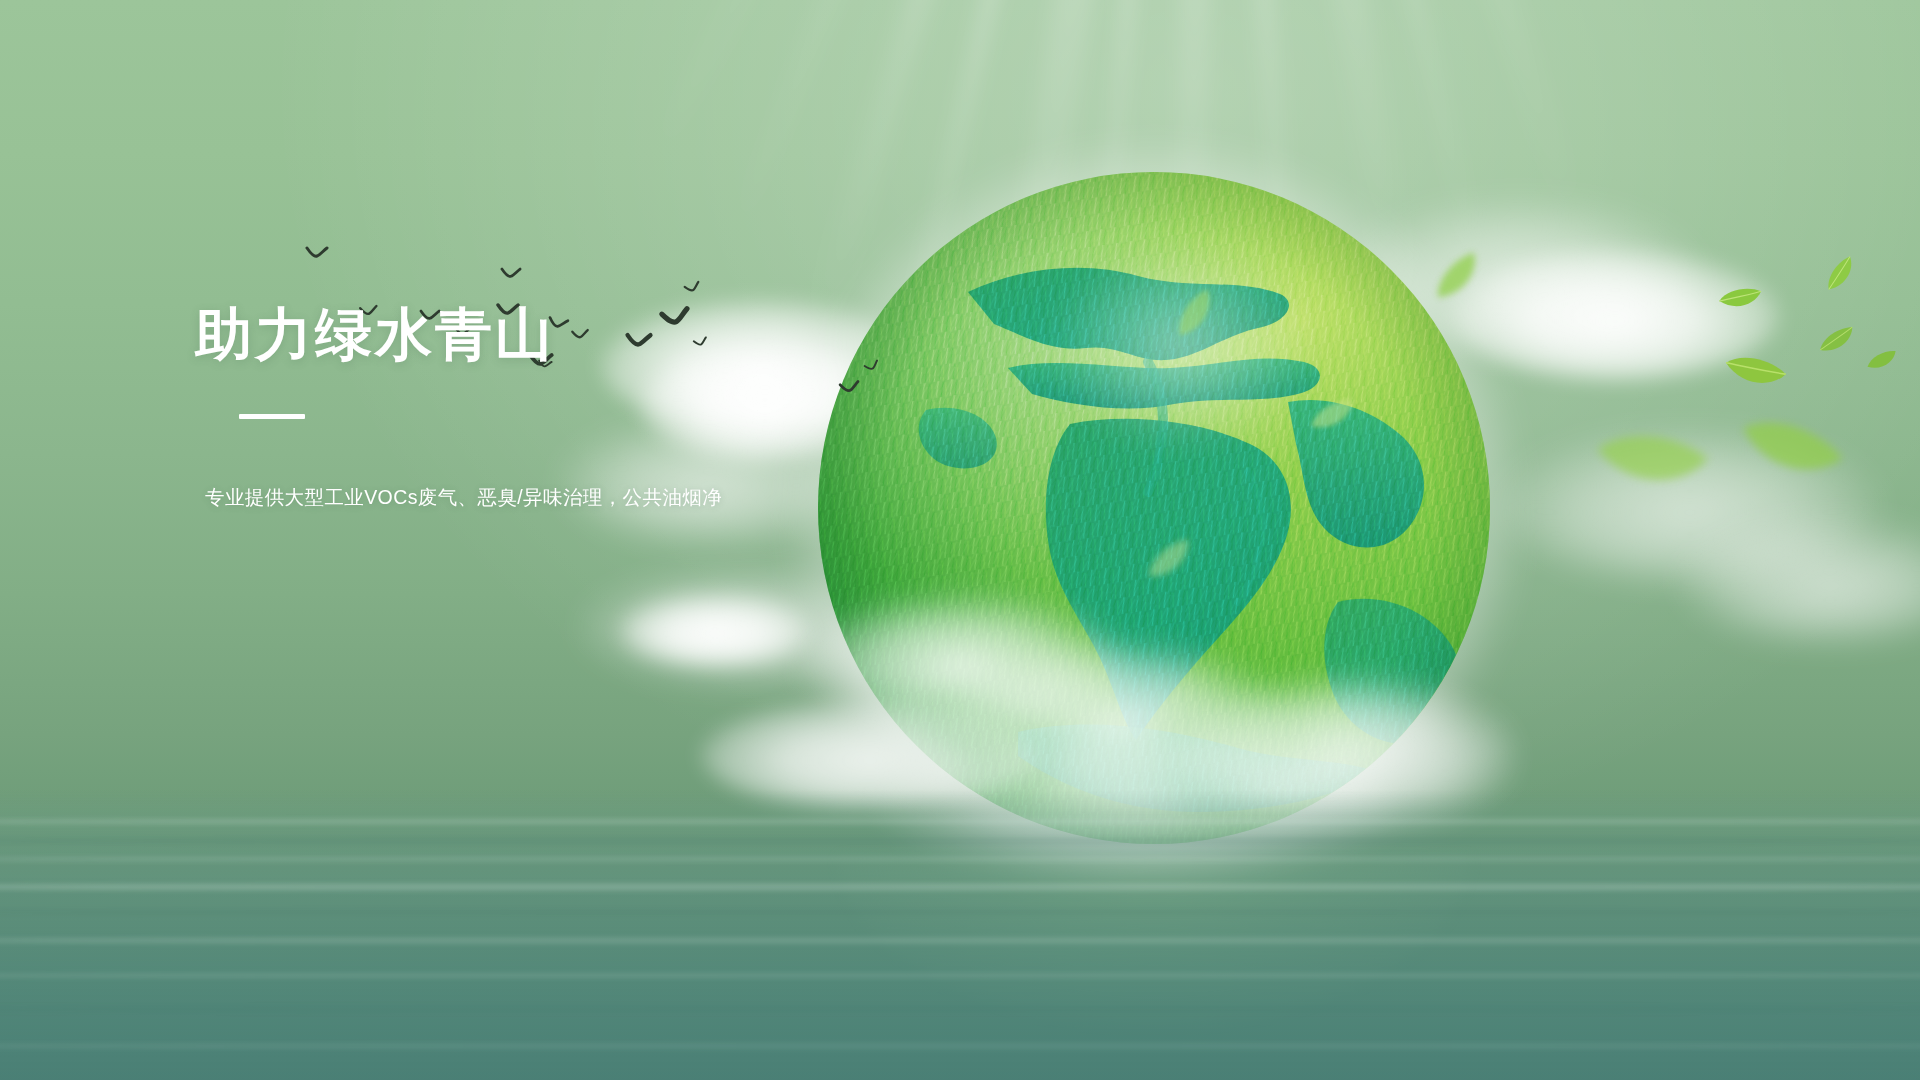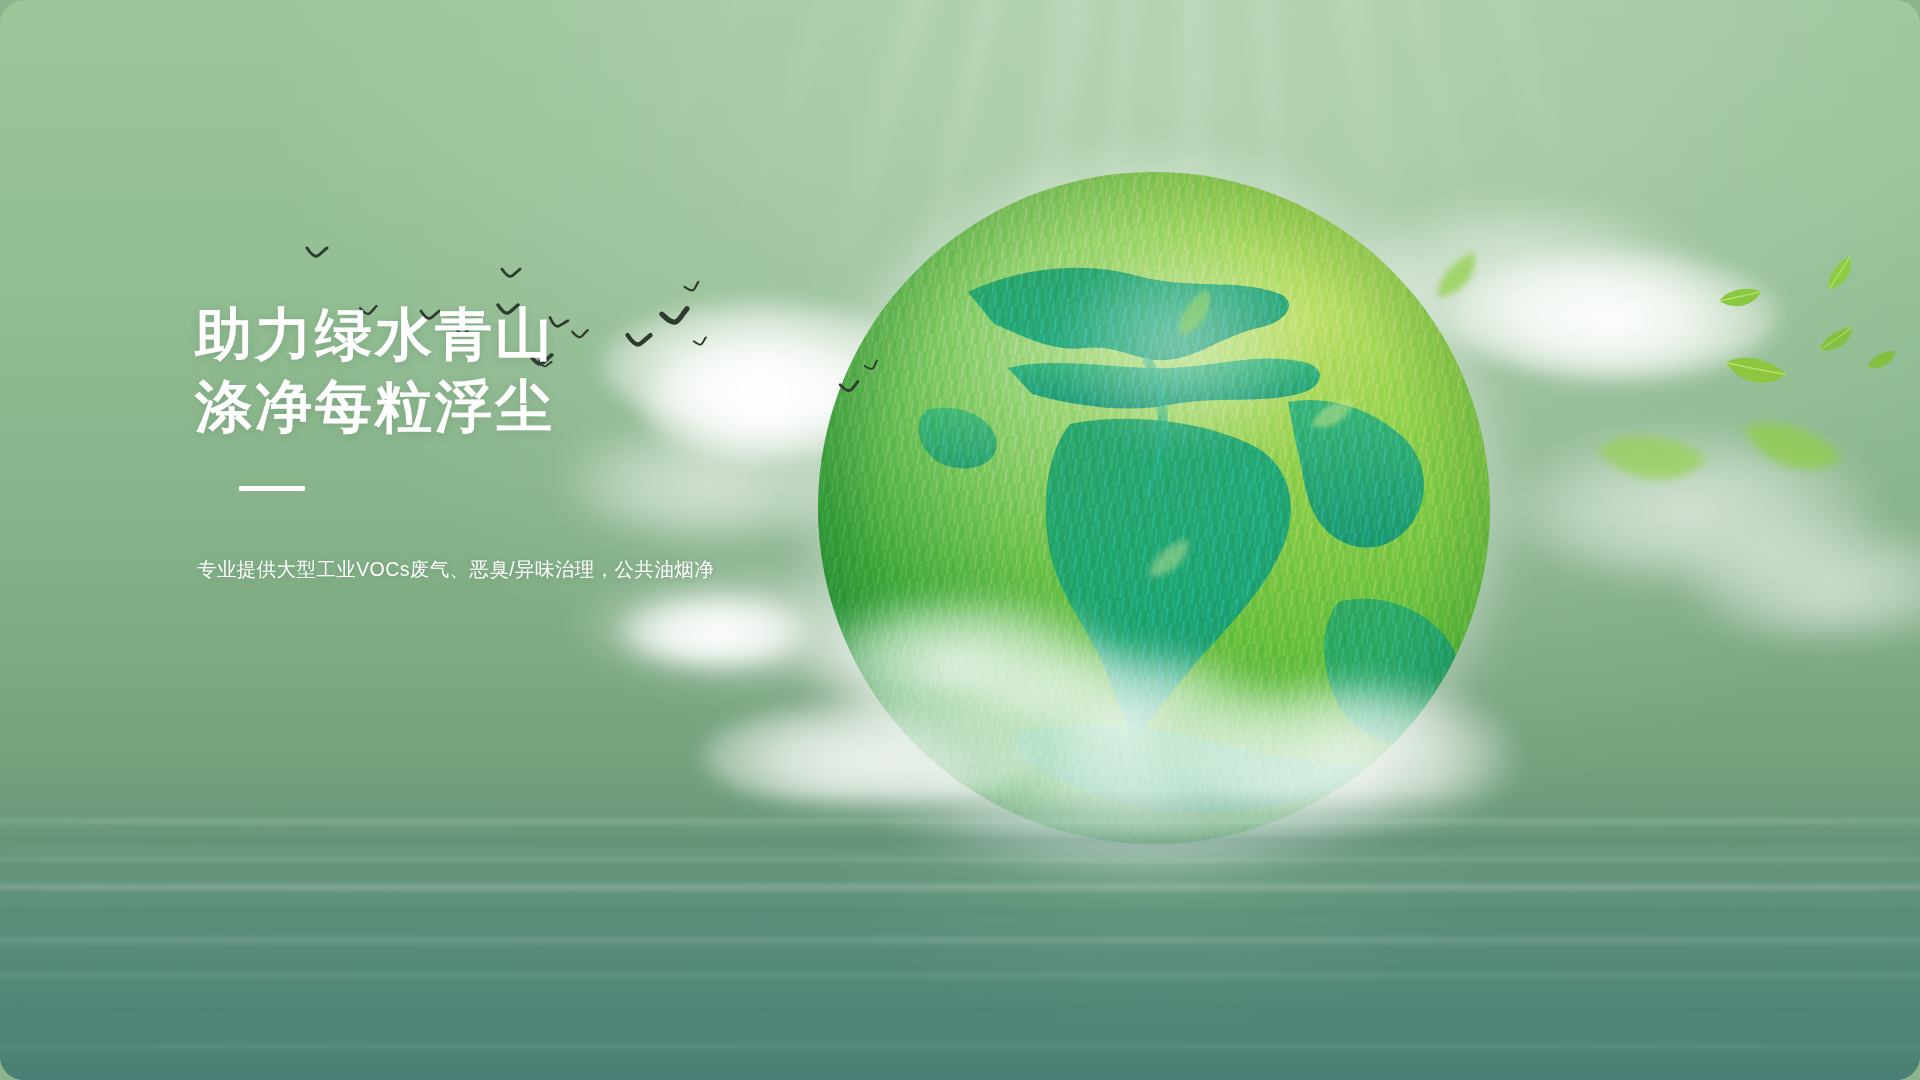--- a/index.html
+++ b/index.html
@@ -15,21 +15,20 @@
       #9cc59a 0%,
       #98c296 14%,
       #92bd92 28%,
       #8bb68d 42%,
       #82ae86 55%,
       #77a37e 68%,
       #6b9a77 78%,
       #5f9071 86%,
       #548a73 93%,
       #4d8372 100%);
-    border-radius:24px;
   }
 
   
   .rays { position:absolute; inset:0; pointer-events:none; overflow:hidden; }
   .ray {
     position:absolute;
     top:-340px;
     transform-origin:50% 0%;
     background:linear-gradient(to bottom,
        rgba(255,255,255,.62) 0%,
@@ -138,21 +137,21 @@
   #copy { position:absolute; left:195px; top:298px; width:640px; }
   #headline { color:#fff; font-weight:700; letter-spacing:3px; }
   .headline-line {
     font-size:57px; line-height:72px;
     text-shadow:0 2px 10px rgba(60,100,70,.22);
   }
   #divider {
     width:66px; height:5px; background:#ffffff; margin-top:44px; margin-left:44px;
     border-radius:1px;
   }
-  #subcopy { margin-top:60px; margin-left:2px; }
+  #subcopy { margin-top:60px; margin-left:10px; }
   .sub-line {
     color:#ffffff; font-size:19.5px; line-height:37px; letter-spacing:.4px;
     text-shadow:0 1px 6px rgba(60,100,70,.25);
   }
 
   .haze {
     position:absolute; inset:0; pointer-events:none;
     background:radial-gradient(ellipse at 62% 8%, rgba(255,255,255,.26) 0%, rgba(255,255,255,0) 55%);
   }
 </style>
@@ -427,21 +426,20 @@
   </div>
   <div class="leaf" style="left:1141px;top:546px;transform:rotate(-26deg);opacity:.45;filter:blur(3px);">
     <svg width="58" height="30" viewBox="0 0 62 34">
       <path d="M2 22 C12 4,42 -2,60 4 C54 22,28 36,2 22 Z" fill="#cfe79a"></path>
     </svg>
   </div>
 
   <div id="copy">
     <div id="headline">
       <div class="headline-line">助力绿水青山</div>
-      <div class="headline-line">涤净每粒浮尘</div>
     </div>
     <div id="divider"></div>
     <div id="subcopy">
       <div class="sub-line">专业提供大型工业VOCs废气、恶臭/异味治理，公共油烟净</div>
     </div>
   </div>
 
 </div>
 
 </body></html>

